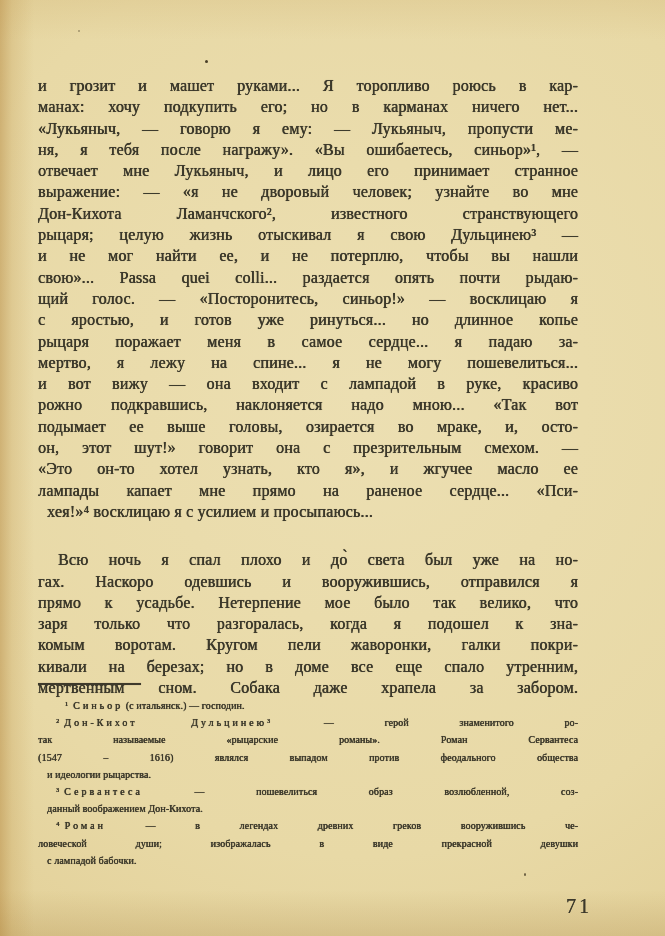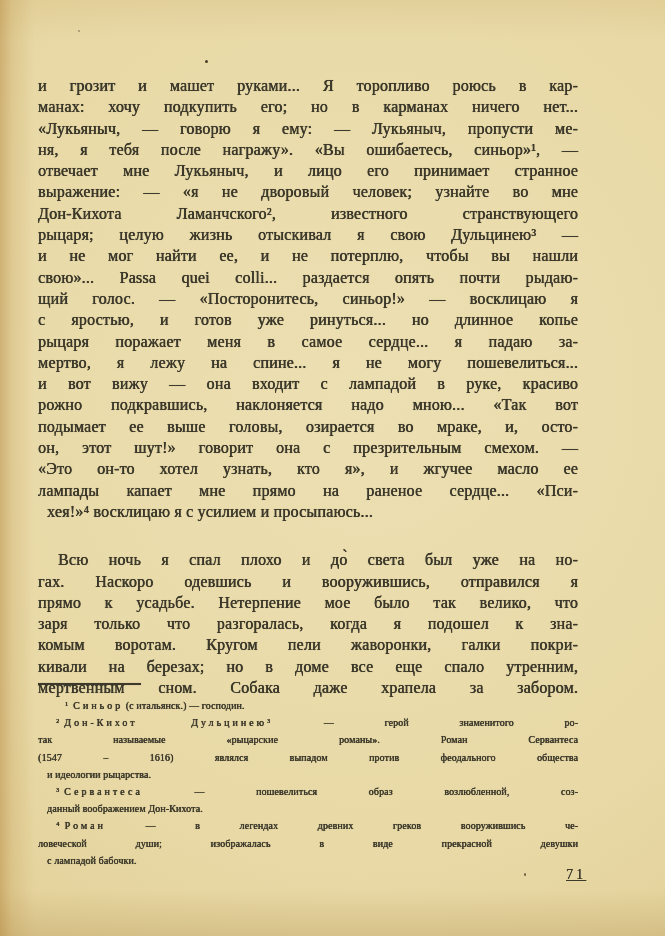--- a/index.html
+++ b/index.html
@@ -57,25 +57,24 @@
     font-size: 10px;
     line-height: 17.2px;
     letter-spacing: 0.1px;
   }
   .fn-first { padding-left: 18px; }
   .fn-marker { margin-right: 5px; }
   .sperr { letter-spacing: 3px; }
 
   .page-number {
     position: absolute;
-    left: 566px; top: 867px;
-    font-size: 14px;
+    left: 566px; top: 895px;
+    font-size: 20px;
     letter-spacing: 3px;
     text-shadow: 0.35px 0 0 currentColor;
-    text-decoration: underline;
   }
 </style>
 </head>
 <body>
 
 <div class="page">
 
   <div class="speck s1"></div>
   <div class="speck s2"></div>
   <div class="speck s3"></div>

